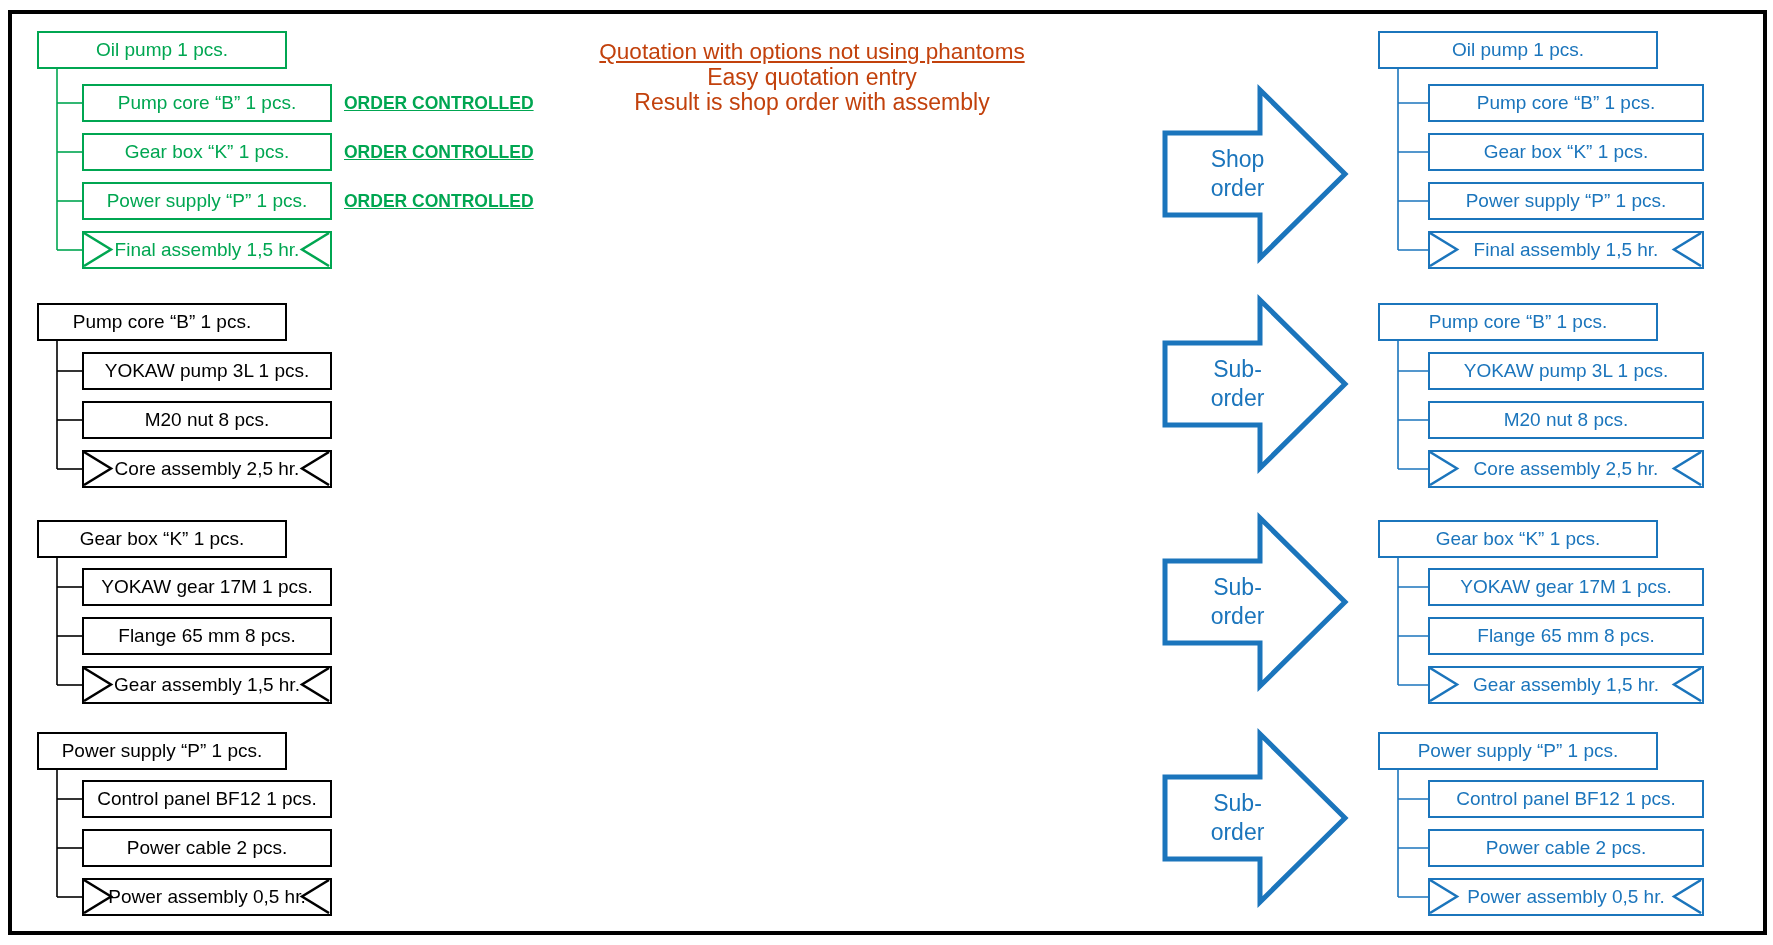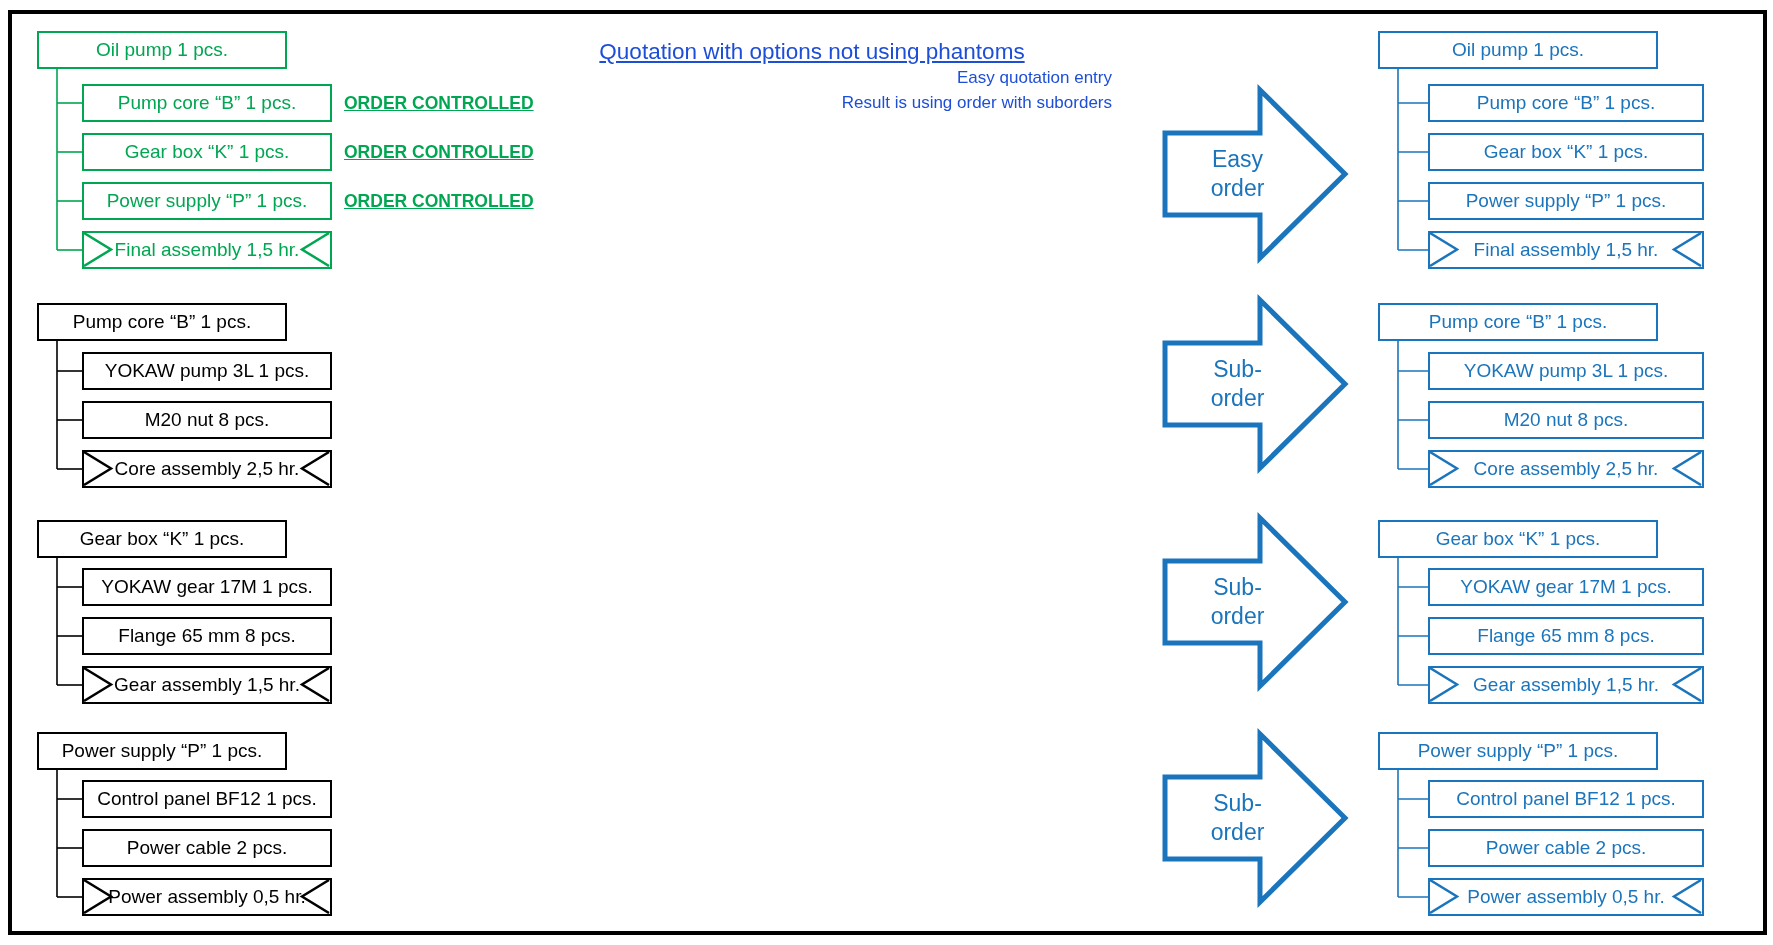--- a/index.html
+++ b/index.html
@@ -9,34 +9,34 @@
          border:4px solid #000;box-sizing:border-box;}
   .layer{position:absolute;left:0;top:0;}
   .node{position:absolute;box-sizing:border-box;border:2.5px solid #000;background:#fff;
         display:flex;align-items:center;justify-content:center;
         font-size:19px;white-space:nowrap;}
   .node .chev{position:absolute;left:-1px;top:-1px;pointer-events:none;}
   .annot{position:absolute;display:flex;align-items:center;font-weight:bold;
          font-size:17.5px;white-space:nowrap;text-decoration:underline;}
   .arrow-label{position:absolute;display:flex;flex-direction:column;align-items:center;
          justify-content:center;font-size:23px;line-height:29px;text-align:center;}
-  .header{position:absolute;text-align:center;color:#1d4ed8;}
+  .header{position:absolute;text-align:center;color:#c2410c;}
   .title{font-size:22.5px;line-height:27px;text-decoration:underline;}
-  .sub{font-size:17px;line-height:25px;text-align:right;}
+  .sub{font-size:23px;line-height:25px;}
 </style>
 </head>
 <body>
 
 <div class="canvas" id="canvas">
   <div class="frame"></div>
 
   <div class="header" style="left:512px;top:38px;width:600px;">
     <div class="title">Quotation with options not using phantoms</div>
     <div class="sub">Easy quotation entry</div>
-    <div class="sub">Result is using order with suborders</div>
+    <div class="sub">Result is shop order with assembly</div>
   </div>
 <svg width="1773" height="945" class="layer">
       <line x1="57" y1="67" x2="57" y2="250" stroke="#00A651" stroke-width="1.6"></line>
       <line x1="57" y1="103" x2="85" y2="103" stroke="#00A651" stroke-width="1.6"></line>
       <line x1="57" y1="152" x2="85" y2="152" stroke="#00A651" stroke-width="1.6"></line>
       <line x1="57" y1="201" x2="85" y2="201" stroke="#00A651" stroke-width="1.6"></line>
       <line x1="57" y1="250" x2="85" y2="250" stroke="#00A651" stroke-width="1.6"></line>
       <line x1="57" y1="339" x2="57" y2="469" stroke="#000000" stroke-width="1.6"></line>
       <line x1="57" y1="371" x2="85" y2="371" stroke="#000000" stroke-width="1.6"></line>
       <line x1="57" y1="420" x2="85" y2="420" stroke="#000000" stroke-width="1.6"></line>
@@ -202,21 +202,21 @@
       <span>Power cable 2 pcs.</span>
     </div>
     <div class="node" style="left: 1428px; top: 878px; width: 276px; height: 38px; border-color: rgb(27, 117, 188); color: rgb(27, 117, 188);">
       <span>Power assembly 0,5 hr.</span>
       <svg width="273" height="35" class="chev">
         <polyline points="1,1 28,17.5 1,34" fill="none" stroke="#1B75BC" stroke-width="2.5"></polyline>
         <polyline points="272,1 245,17.5 272,34" fill="none" stroke="#1B75BC" stroke-width="2.5"></polyline>
       </svg>
     </div>
     <div class="arrow-label" style="left: 1170px; top: 141px; width: 135px; height: 66px; color: rgb(27, 117, 188);">
-      <span>Easy</span>
+      <span>Shop</span>
       <span>order</span>
     </div>
     <div class="arrow-label" style="left: 1170px; top: 351px; width: 135px; height: 66px; color: rgb(27, 117, 188);">
       <span>Sub-</span>
       <span>order</span>
     </div>
     <div class="arrow-label" style="left: 1170px; top: 569px; width: 135px; height: 66px; color: rgb(27, 117, 188);">
       <span>Sub-</span>
       <span>order</span>
     </div>

